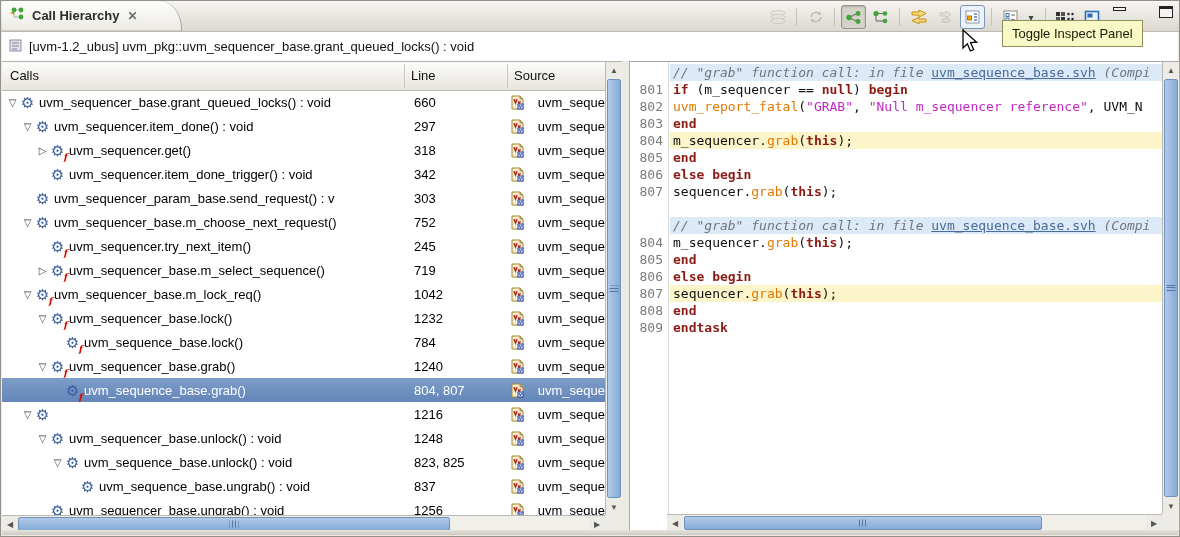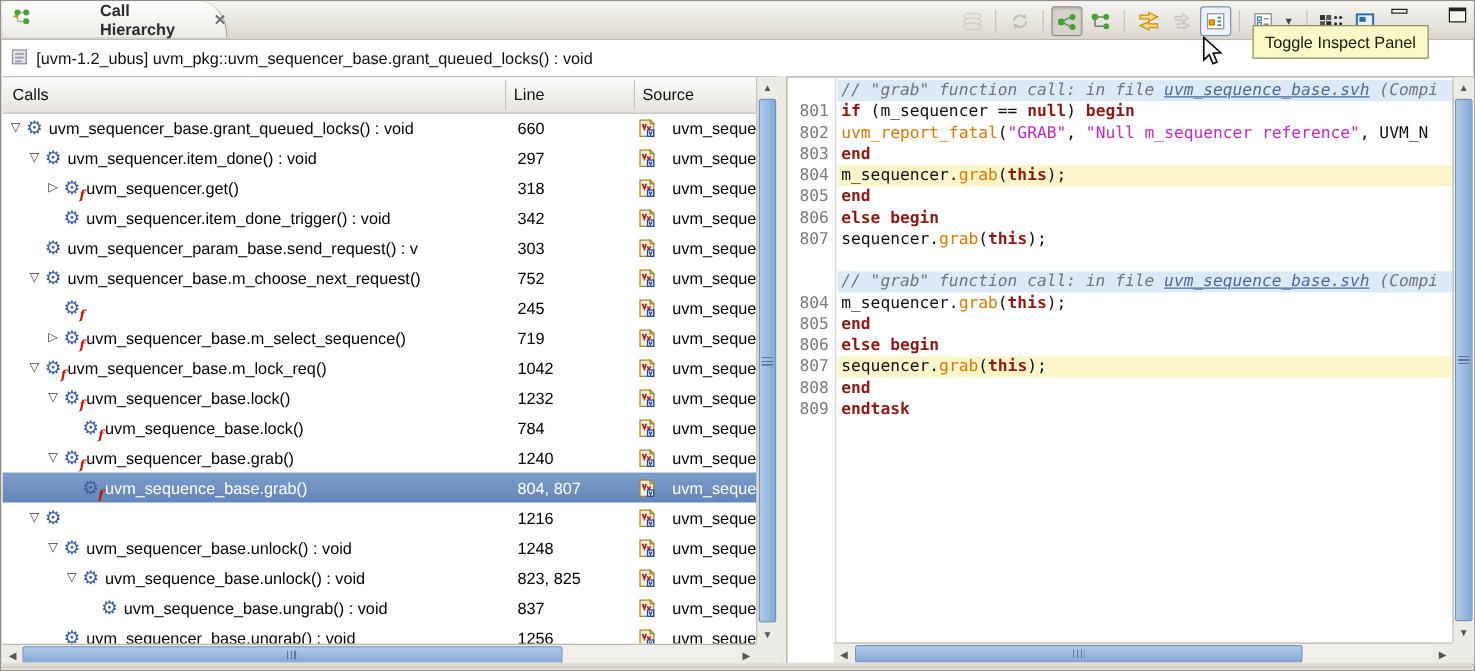--- a/index.html
+++ b/index.html
@@ -8,21 +8,21 @@
   .window{position:absolute;left:0;top:0;width:1178px;height:535px;border:1px solid #93908A;background:#EDEAE4;}
 
   
   .tabstrip{position:absolute;left:0;top:0;right:0;height:30px;
             background:linear-gradient(#F7F5F1,#DBD8D1);border-bottom:1px solid #BDBAB3;}
   .tab{position:absolute;left:1px;top:0;width:180px;height:30px;
        background:linear-gradient(#FEFEFD,#ECEAE5);
        border-right:1px solid #A9A69F;border-bottom:1px solid #CFCCC6;
        border-top-right-radius:22px 28px;border-top-left-radius:5px;
        display:flex;align-items:center;padding-left:8px;box-sizing:border-box;gap:6px;}
-  .tab-title{font-size:13px;font-weight:bold;color:#2B2B2B;margin-left:48px;}
+  .tab-title{font-size:13px;font-weight:bold;color:#2B2B2B;}
   .tab-close{font-size:12px;color:#6E6E6E;font-weight:bold;margin-left:2px;cursor:default;}
 
   
   .toolbar{position:absolute;right:74px;top:3px;height:26px;display:flex;align-items:center;}
   .tb-btn{width:25px;height:24px;display:flex;align-items:center;justify-content:center;
           margin:0 1px;border:1px solid transparent;border-radius:3px;box-sizing:border-box;}
   .tb-btn.disabled{opacity:.42;}
   .tb-btn.pressed{background:#D6D2C9;border-color:#98948C;box-shadow:inset 0 1px 2px rgba(0,0,0,.18);}
   .tb-btn.hover{background:#EEF2F8;border-color:#7A97B8;}
   .tb-sep{width:1px;height:18px;background:#C6C2BA;margin:0 5px;}
@@ -83,21 +83,21 @@
   .cline{position:relative;height:17px;white-space:nowrap;}
   .cnum{position:absolute;left:0;width:33px;text-align:right;color:var(--line-number);}
   .ctext{position:absolute;left:40px;right:0;top:0;bottom:0;padding-left:3px;overflow:hidden;}
   .cline.hdr .ctext{background:var(--header-band);}
   .cline.hl  .ctext{background:var(--call-highlight);}
   .gutter-sep{position:absolute;left:38px;top:0;bottom:17px;width:1px;background:#D8D8D8;}
   .kw{color:var(--code-keyword);font-weight:bold;}
   .fn{color:var(--code-function);}
   .str{color:var(--code-string);}
   .cmt{color:var(--code-comment);font-style:italic;}
-  .lnk{color:var(--code-link);font-style:italic;text-decoration:underline;}
+  .lnk{color:var(--code-link);text-decoration:underline;}
   .pl{color:#101010;text-align:right;}
 
   .bottomstrip{position:absolute;left:1px;right:1px;bottom:1px;height:5px;background:linear-gradient(#E6E3DD,#CDCAC3);}
   .splitter{position:absolute;left:621px;top:60px;width:7px;height:471px;background:#EDEAE4;}
 </style>
 </head>
 <body>
 
 <div class="window">
 
@@ -365,20 +365,21 @@
                 <path d="M8.2,10.2 l1.2,2.6 1.2,-2.6" fill="none" stroke="#2244AA" stroke-width="1"></path>
               </svg></span>
             <span>uvm_seque</span>
           </div>
         </div>
         <div class="trow">
           <div class="calls-cell">
             <span style="display: inline-block; width: 34px; flex: 0 0 auto;"></span>
             <span class="expander"></span>
             <span class="gear">⚙<span class="flag">f</span></span>
+            <span class="tlabel">uvm_sequencer.try_next_item()</span>
           </div>
           <div class="line-cell">245</div>
           <div class="src-cell">
             <span style="flex: 0 0 auto; line-height: 0;"><svg width="13" height="15">
                 <path d="M1,1 L9,1 L12,4 L12,14 L1,14 Z" fill="#F6EEDA" stroke="#A8862A"></path>
                 <path d="M9,1 L9,4 L12,4 Z" fill="#E4CE96" stroke="#A8862A"></path>
                 <path d="M3,4 l1.5,4 1.5,-4" fill="none" stroke="#B02418" stroke-width="1.4"></path>
                 <path d="M7,6 l1.2,3 1.2,-3" fill="none" stroke="#B02418" stroke-width="1.2"></path>
                 <rect x="7" y="9" width="5" height="5" fill="#ECEFFA" stroke="#2244AA"></rect>
                 <path d="M8.2,10.2 l1.2,2.6 1.2,-2.6" fill="none" stroke="#2244AA" stroke-width="1"></path>

